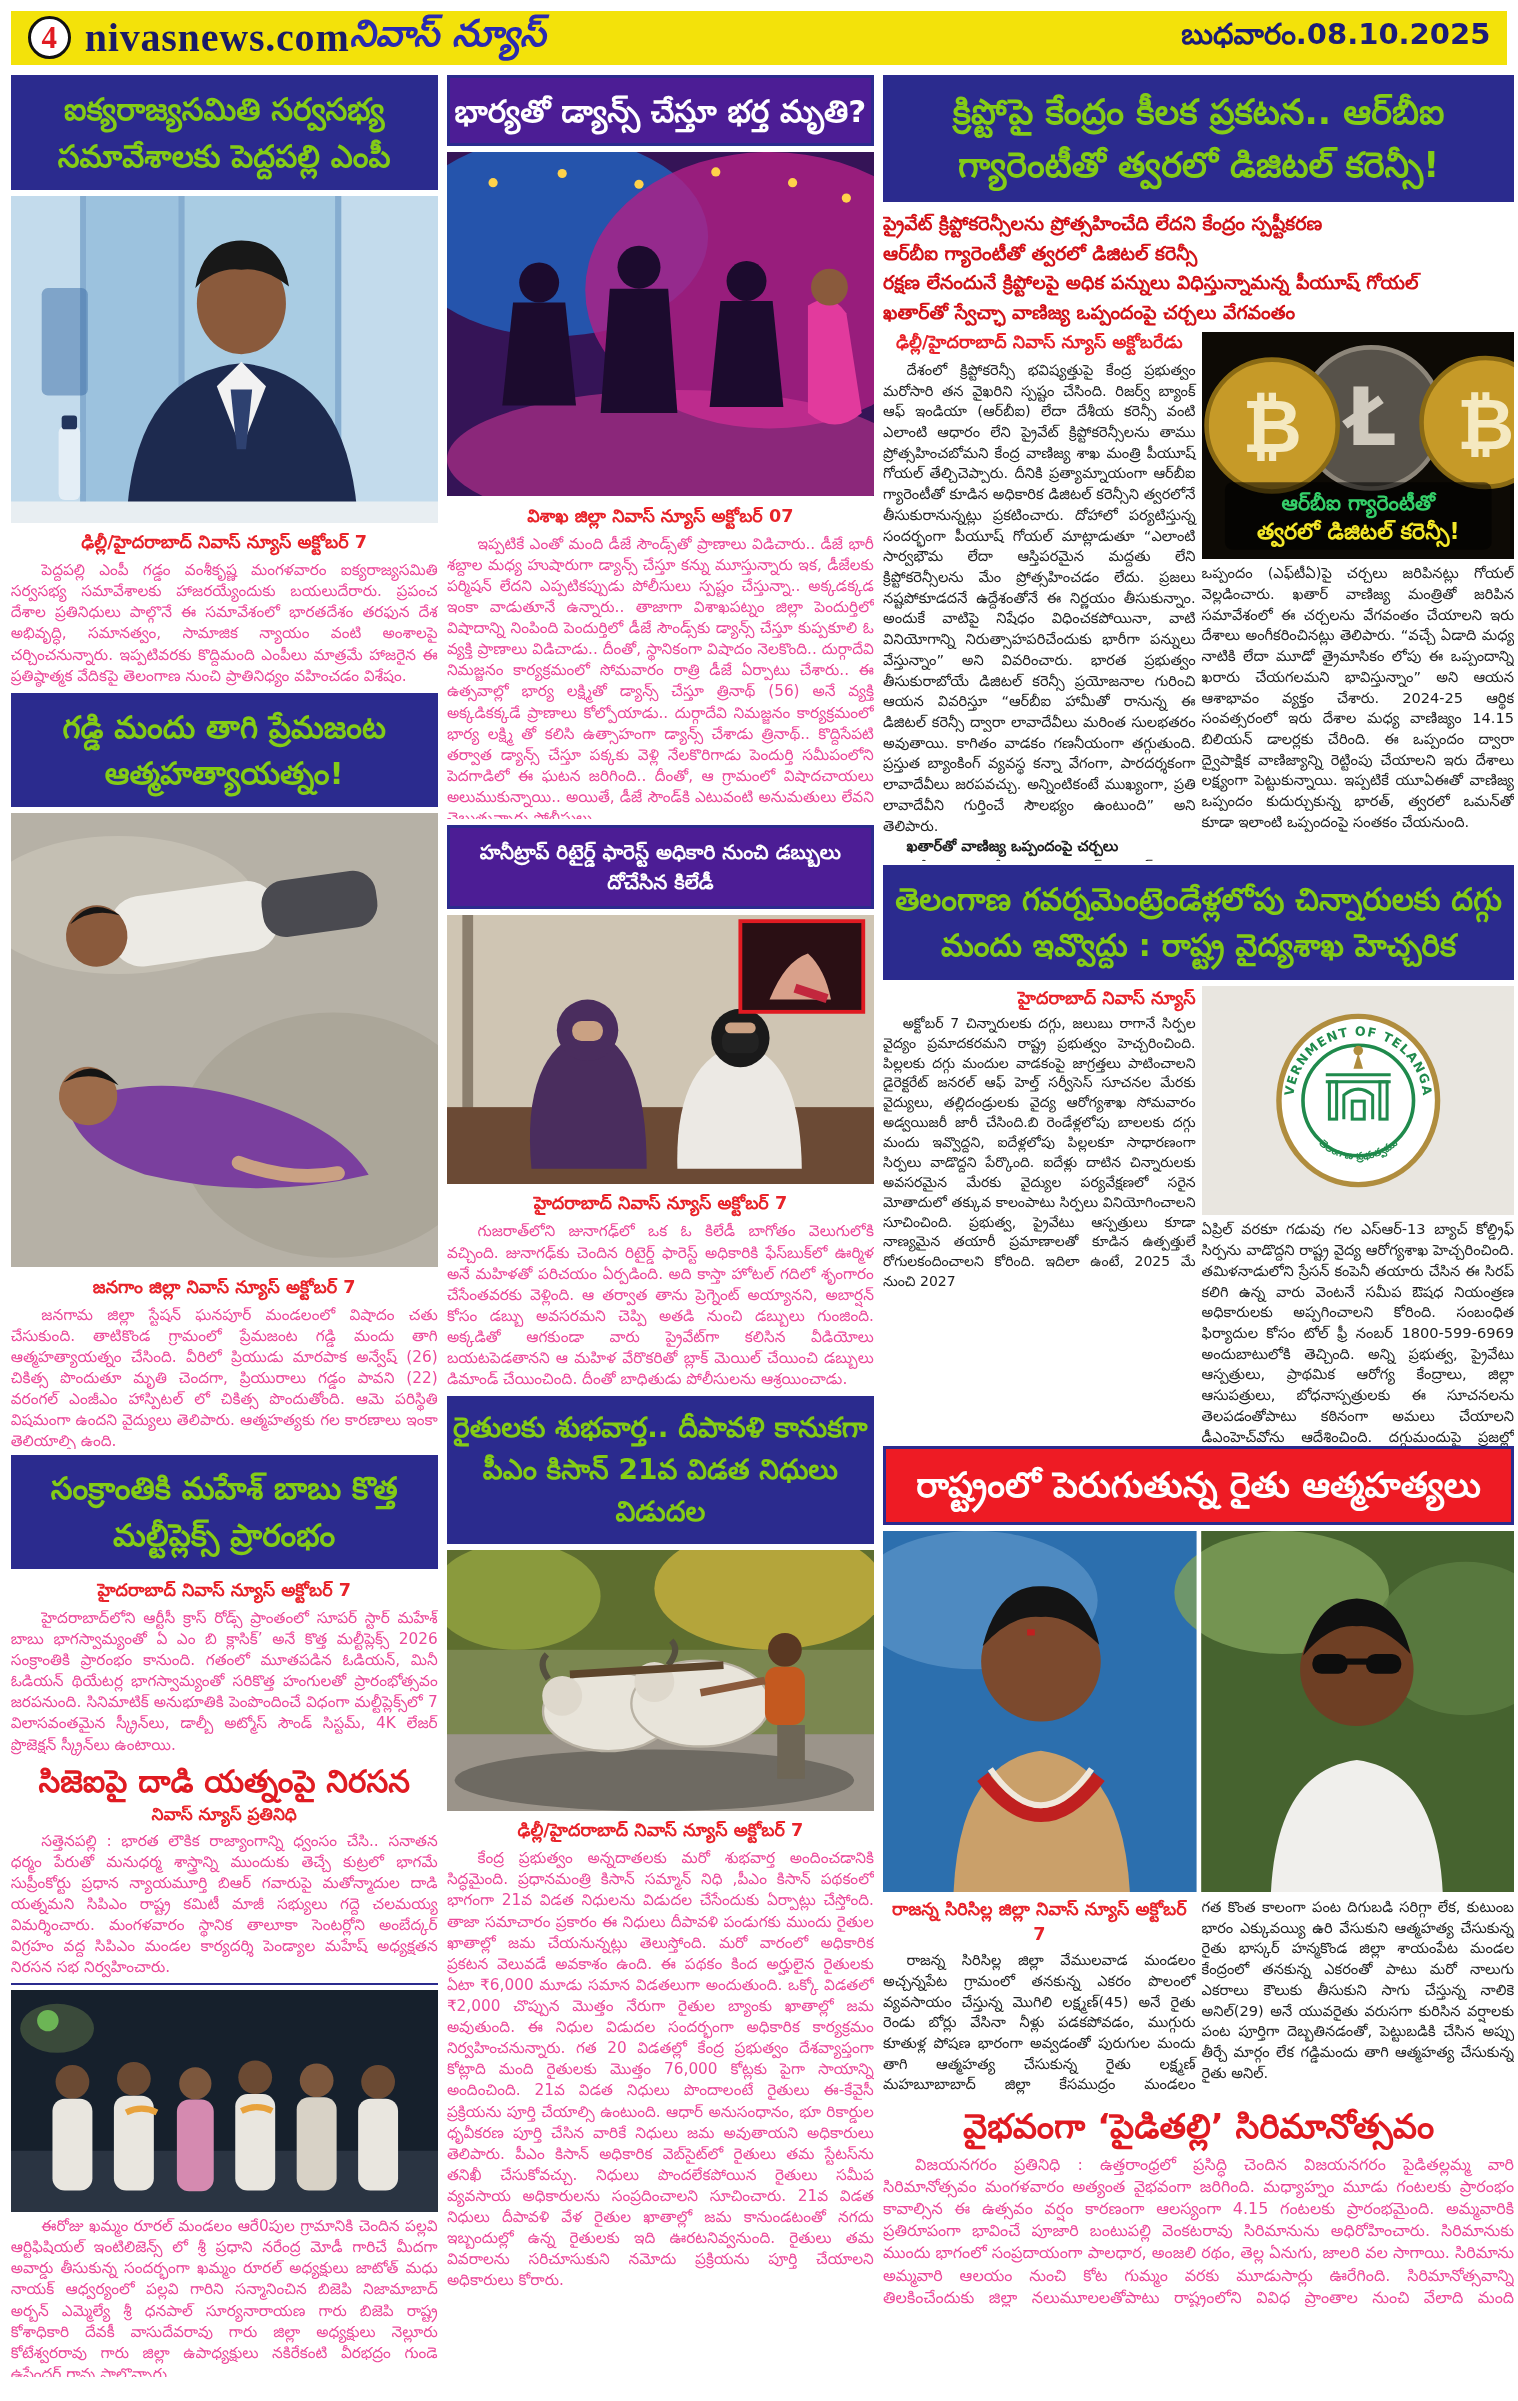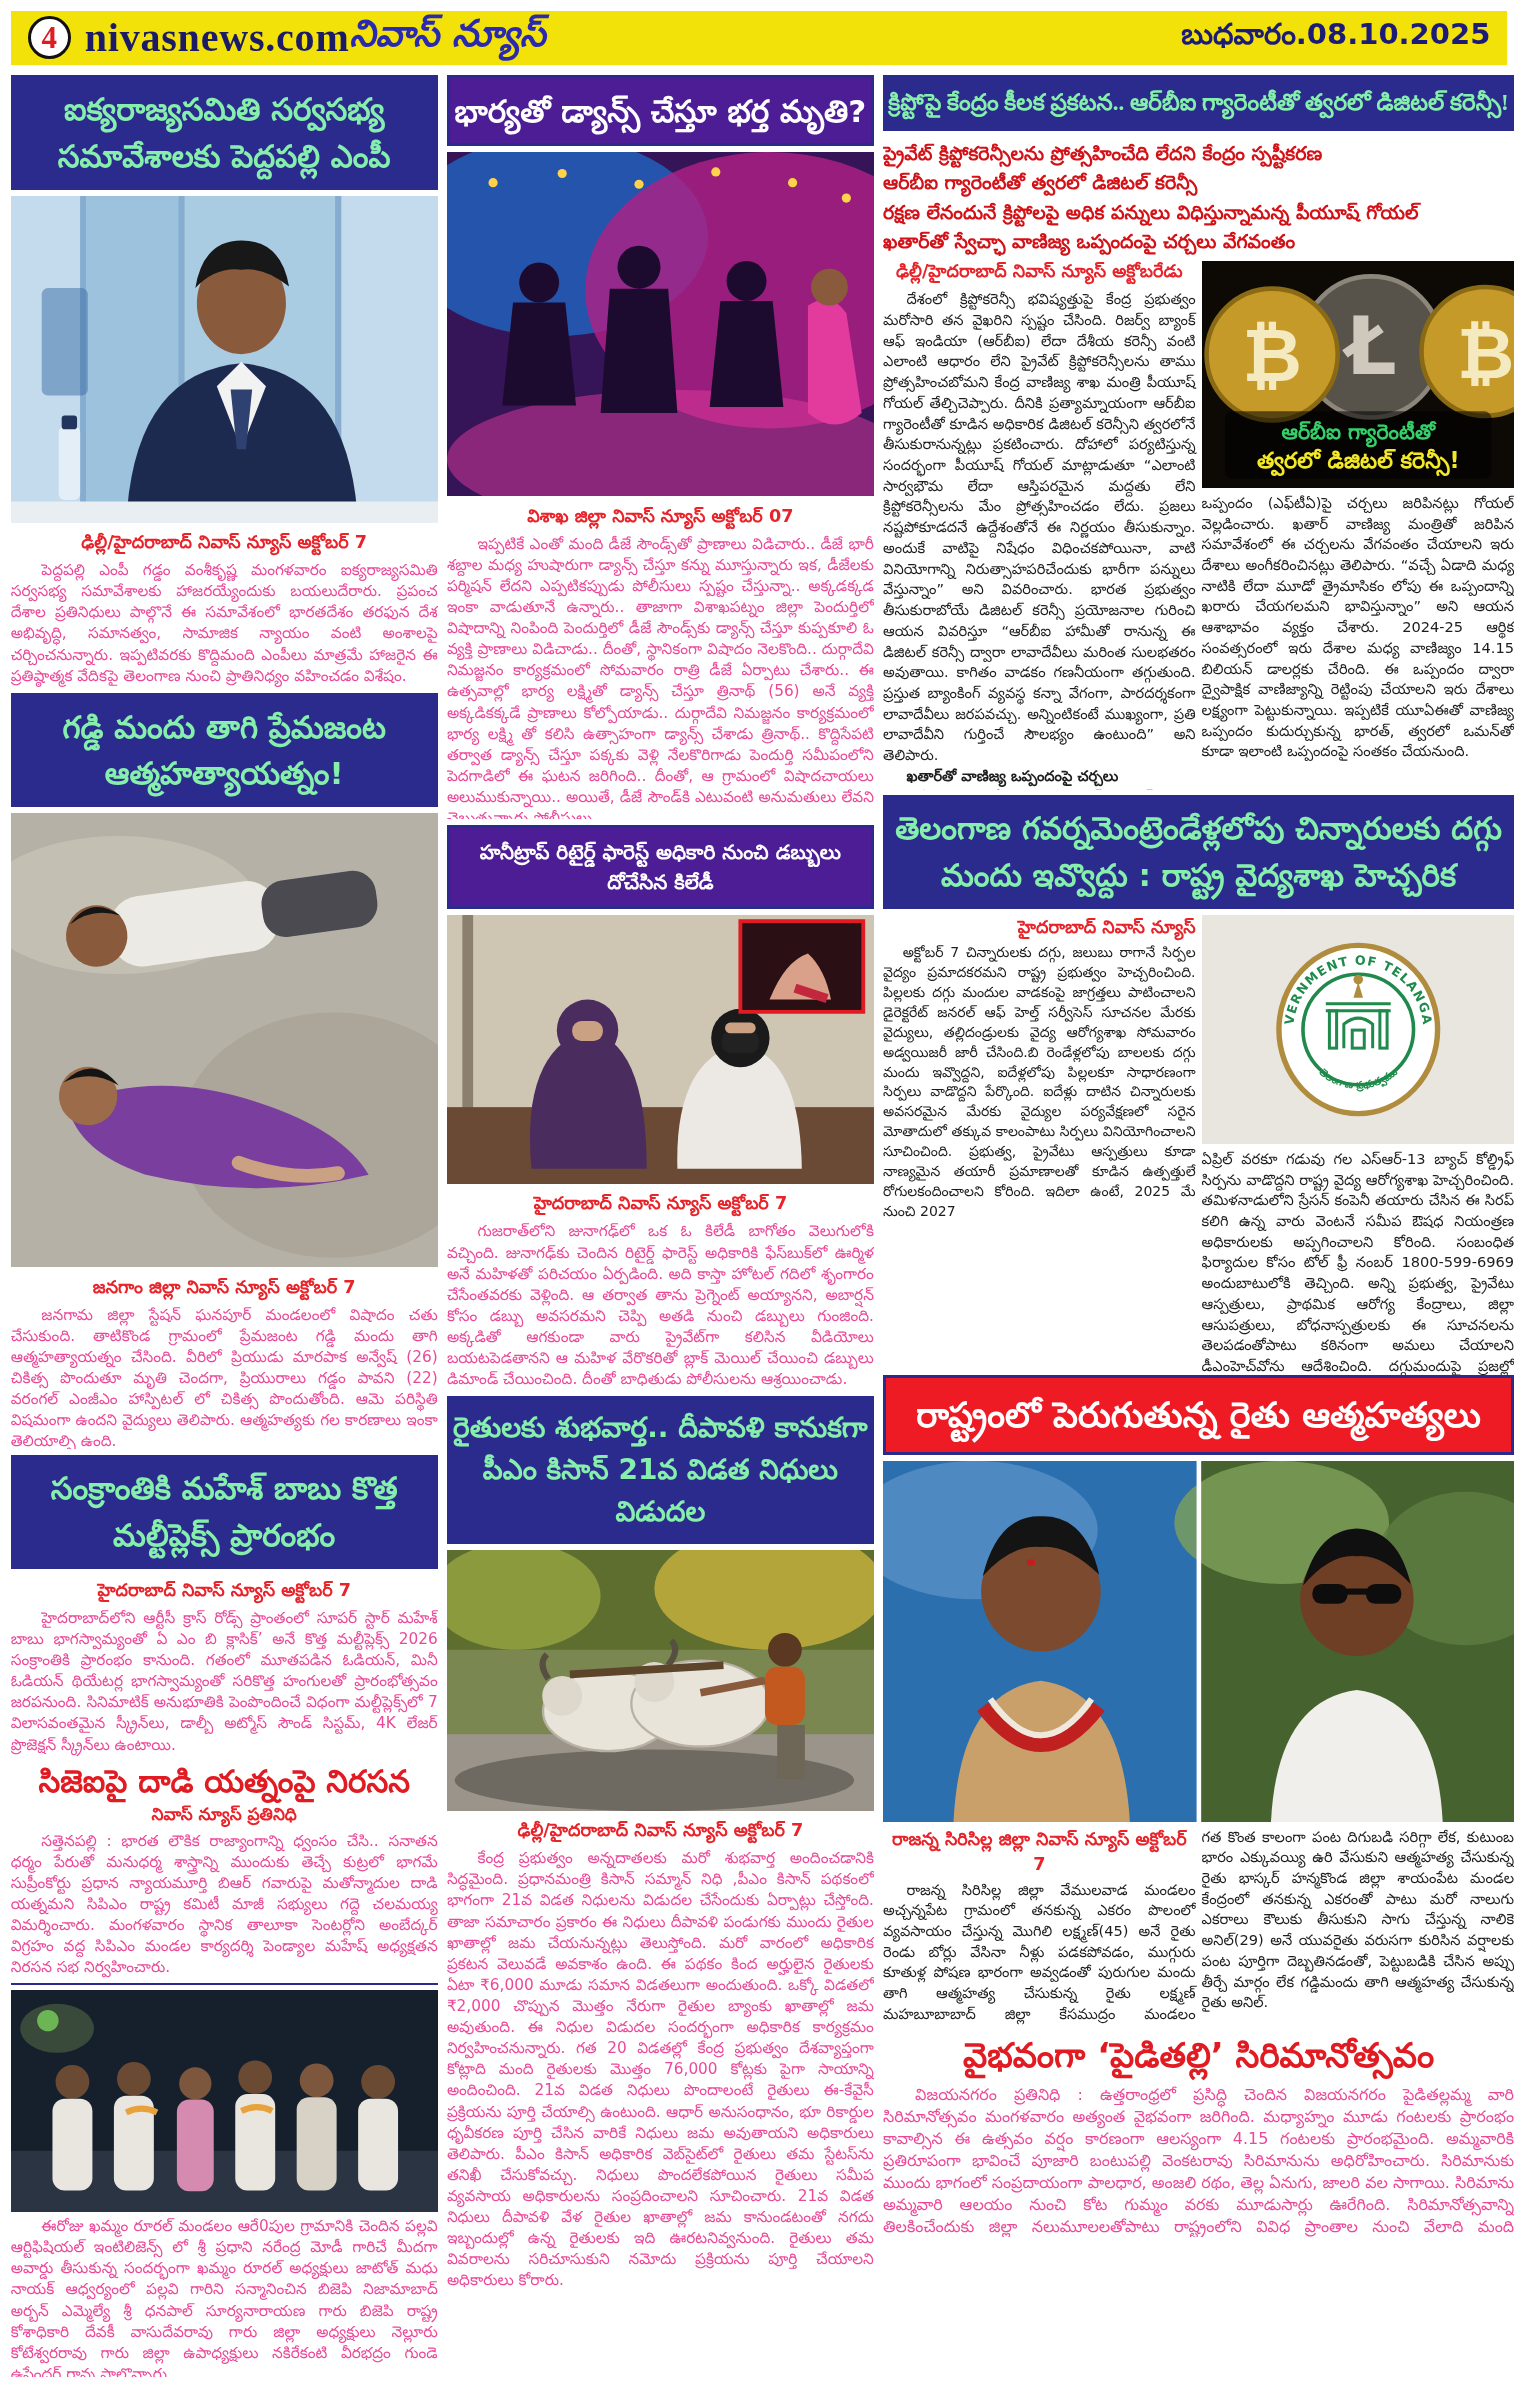--- a/index.html
+++ b/index.html
@@ -13,21 +13,21 @@
     font-family:"Liberation Serif", serif; flex:0 0 auto; }
   .site-name { font-family:"Liberation Serif", serif; font-weight:bold; font-size:40px; color:#1b1b66;
     margin-left:14px; letter-spacing:0.8px; }
   .masthead-title { flex:1; font-weight:bold; font-style:italic; font-size:37px; color:#2a2ab0; }
   .masthead-date { font-weight:bold; font-size:29px; color:#1c1c78; }
 
   
   .grid { display:grid; grid-template-columns:427px 427px 631px; gap:9.2px; margin-top:10.7px; height:2317px; }
   .col { display:flex; flex-direction:column; overflow:hidden; }
 
-  .hl-blue { background:#2b2b8e; color:#86efac; text-align:center; font-weight:bold; font-size:31px;
+  .hl-blue { background:#2b2b8e; color:#84cc16; text-align:center; font-weight:bold; font-size:31px;
     line-height:1.5; padding:10.7px 4.6px; margin-bottom:6.1px; }
   .hl-redbox { background:#4c1d95; border:3.8px solid #2b2b8e; color:#fff; text-align:center; font-weight:bold;
     font-size:31px; line-height:1.5; padding:9.2px 4.6px; margin-bottom:6.1px; }
   .hl-redtext { color:#e01b22; text-align:center; font-weight:bold; font-size:31px; line-height:1.2;
     margin:7.7px 0 1.5px; }
   .dateline { color:#e8232a; text-align:center; font-weight:bold; font-size:17.6px; margin:4.6px 0 3.1px; }
   .byline { color:#e8232a; text-align:center; font-weight:bold; font-size:17px; margin:1.5px 0 3.1px; }
   .body-text { font-size:15.3px; line-height:1.38; color:#ec4899; text-align:justify; overflow:hidden; }
   .body-text p { text-indent:2em; }
   .photo { width:100%; overflow:hidden; position:relative; margin-bottom:4.6px; background:#ddd; }
@@ -265,21 +265,21 @@
       </div>
 
       <div class="dateline">ఢిల్లీ/హైదరాబాద్ నివాస్ న్యూస్ అక్టోబర్ 7</div>
       <div class="body-text" style="max-height:476px;">
         <p>కేంద్ర ప్రభుత్వం అన్నదాతలకు మరో శుభవార్త అందించడానికి సిద్ధమైంది. ప్రధానమంత్రి కిసాన్ సమ్మాన్ నిధి ,పీఎం కిసాన్ పథకంలో భాగంగా 21వ విడత నిధులను విడుదల చేసేందుకు ఏర్పాట్లు చేస్తోంది. తాజా సమాచారం ప్రకారం ఈ నిధులు దీపావళి పండుగకు ముందు రైతుల ఖాతాల్లో జమ చేయనున్నట్లు తెలుస్తోంది. మరో వారంలో అధికారిక ప్రకటన వెలువడే అవకాశం ఉంది. ఈ పథకం కింద అర్హులైన రైతులకు ఏటా ₹6,000 మూడు సమాన విడతలుగా అందుతుంది. ఒక్కో విడతలో ₹2,000 చొప్పున మొత్తం నేరుగా రైతుల బ్యాంకు ఖాతాల్లో జమ అవుతుంది. ఈ నిధుల విడుదల సందర్భంగా అధికారిక కార్యక్రమం నిర్వహించనున్నారు. గత 20 విడతల్లో కేంద్ర ప్రభుత్వం దేశవ్యాప్తంగా కోట్లాది మంది రైతులకు మొత్తం 76,000 కోట్లకు పైగా సాయాన్ని అందించింది. 21వ విడత నిధులు పొందాలంటే రైతులు ఈ-కేవైసీ ప్రక్రియను పూర్తి చేయాల్సి ఉంటుంది. ఆధార్ అనుసంధానం, భూ రికార్డుల ధృవీకరణ పూర్తి చేసిన వారికే నిధులు జమ అవుతాయని అధికారులు తెలిపారు. పీఎం కిసాన్ అధికారిక వెబ్‌సైట్‌లో రైతులు తమ స్టేటస్‌ను తనిఖీ చేసుకోవచ్చు. నిధులు పొందలేకపోయిన రైతులు సమీప వ్యవసాయ అధికారులను సంప్రదించాలని సూచించారు. 21వ విడత నిధులు దీపావళి వేళ రైతుల ఖాతాల్లో జమ కానుండటంతో నగదు ఇబ్బందుల్లో ఉన్న రైతులకు ఇది ఊరటనివ్వనుంది. రైతులు తమ వివరాలను సరిచూసుకుని నమోదు ప్రక్రియను పూర్తి చేయాలని అధికారులు కోరారు.</p>
       </div>
     </div>
 
     <div class="col">
 
-      <div class="hl-blue" style="font-size:23px;font-family:Liberation Serif, serif;">క్రిప్టోపై కేంద్రం కీలక ప్రకటన.. ఆర్‌బీఐ గ్యారెంటీతో త్వరలో డిజిటల్ కరెన్సీ!</div>
+      <div class="hl-blue" style="font-size:35px;">క్రిప్టోపై కేంద్రం కీలక ప్రకటన.. ఆర్‌బీఐ గ్యారెంటీతో త్వరలో డిజిటల్ కరెన్సీ!</div>
 
       <div class="subheads">
         <div>ప్రైవేట్ క్రిప్టోకరెన్సీలను ప్రోత్సహించేది లేదని కేంద్రం స్పష్టీకరణ</div>
         <div>ఆర్‌బీఐ గ్యారెంటీతో త్వరలో డిజిటల్ కరెన్సీ</div>
         <div>రక్షణ లేనందునే క్రిప్టోలపై అధిక పన్నులు విధిస్తున్నామన్న పీయూష్ గోయల్</div>
         <div>ఖతార్‌తో స్వేచ్ఛా వాణిజ్య ఒప్పందంపై చర్చలు వేగవంతం</div>
       </div>
 
       <div class="two-col crypto-block">
         <div class="tc">

